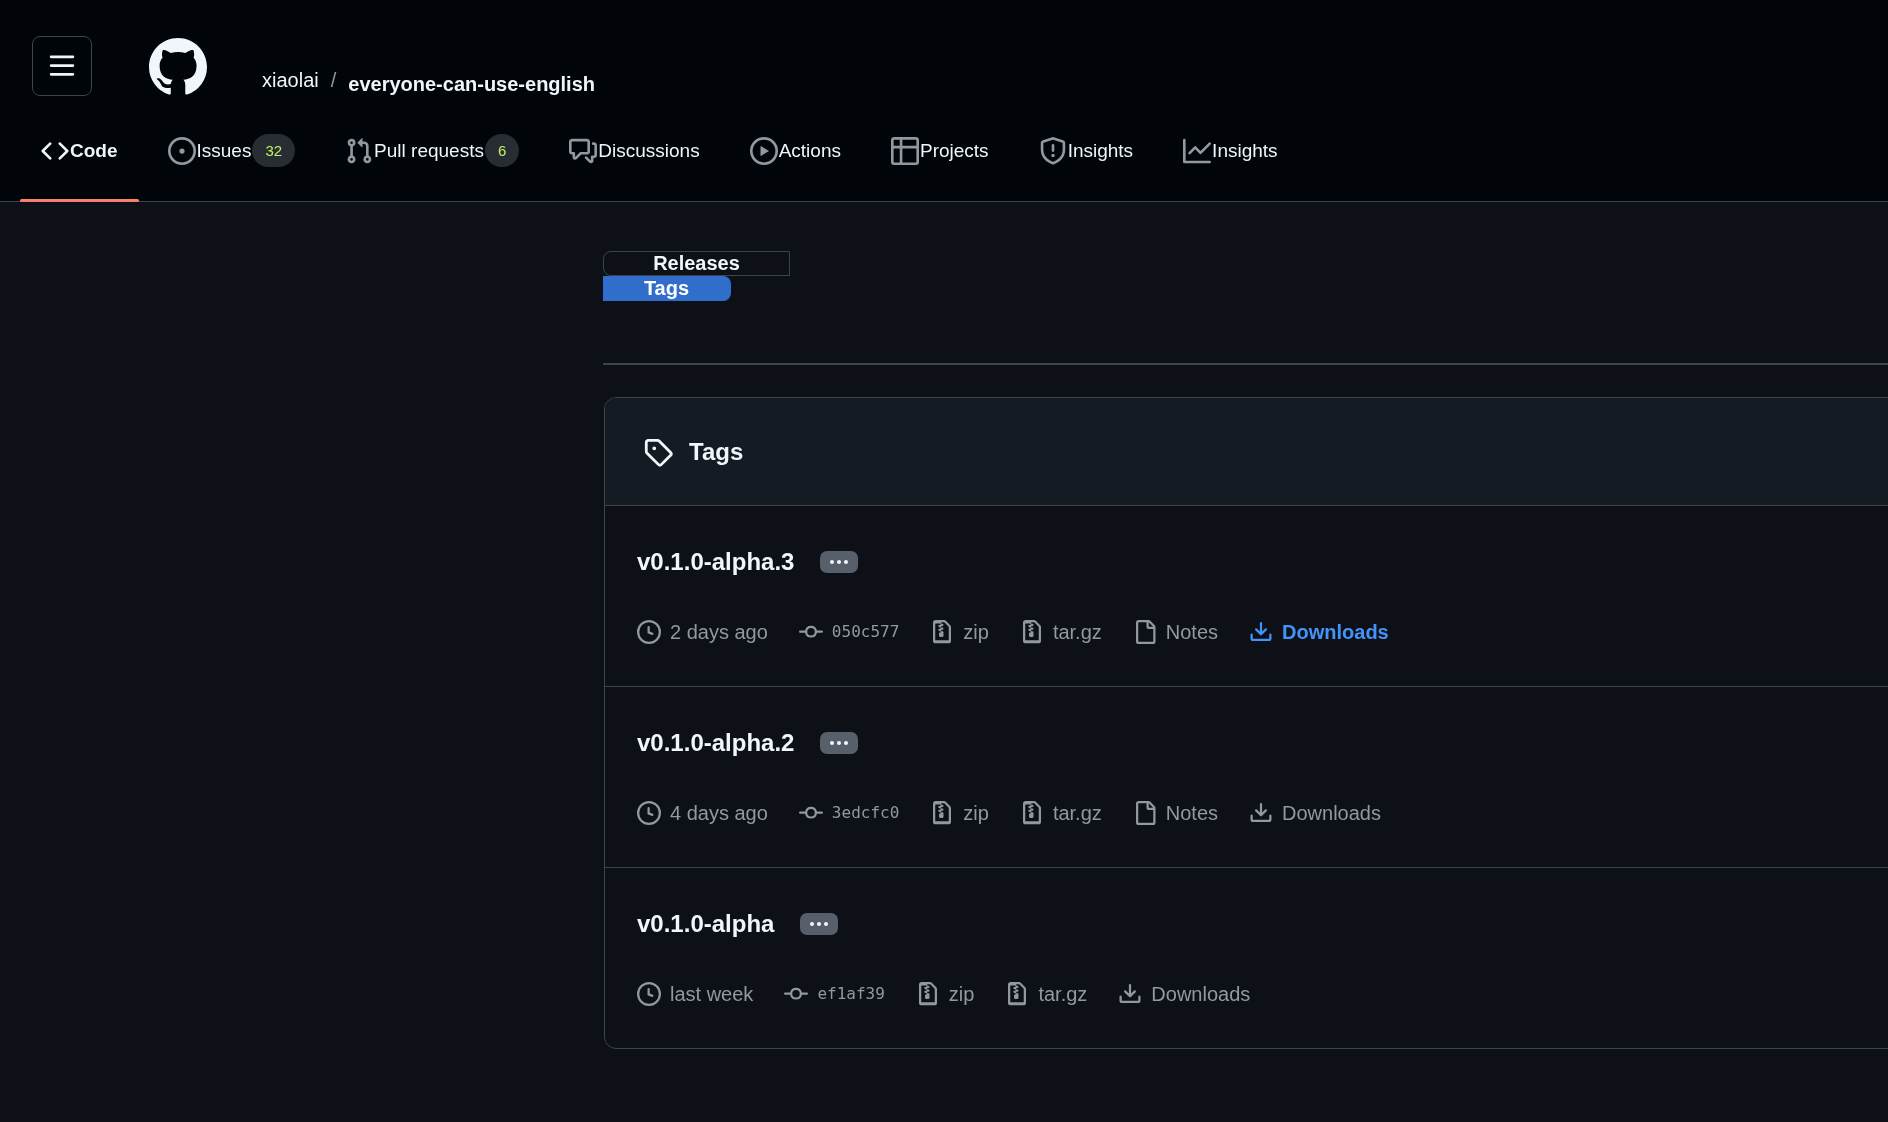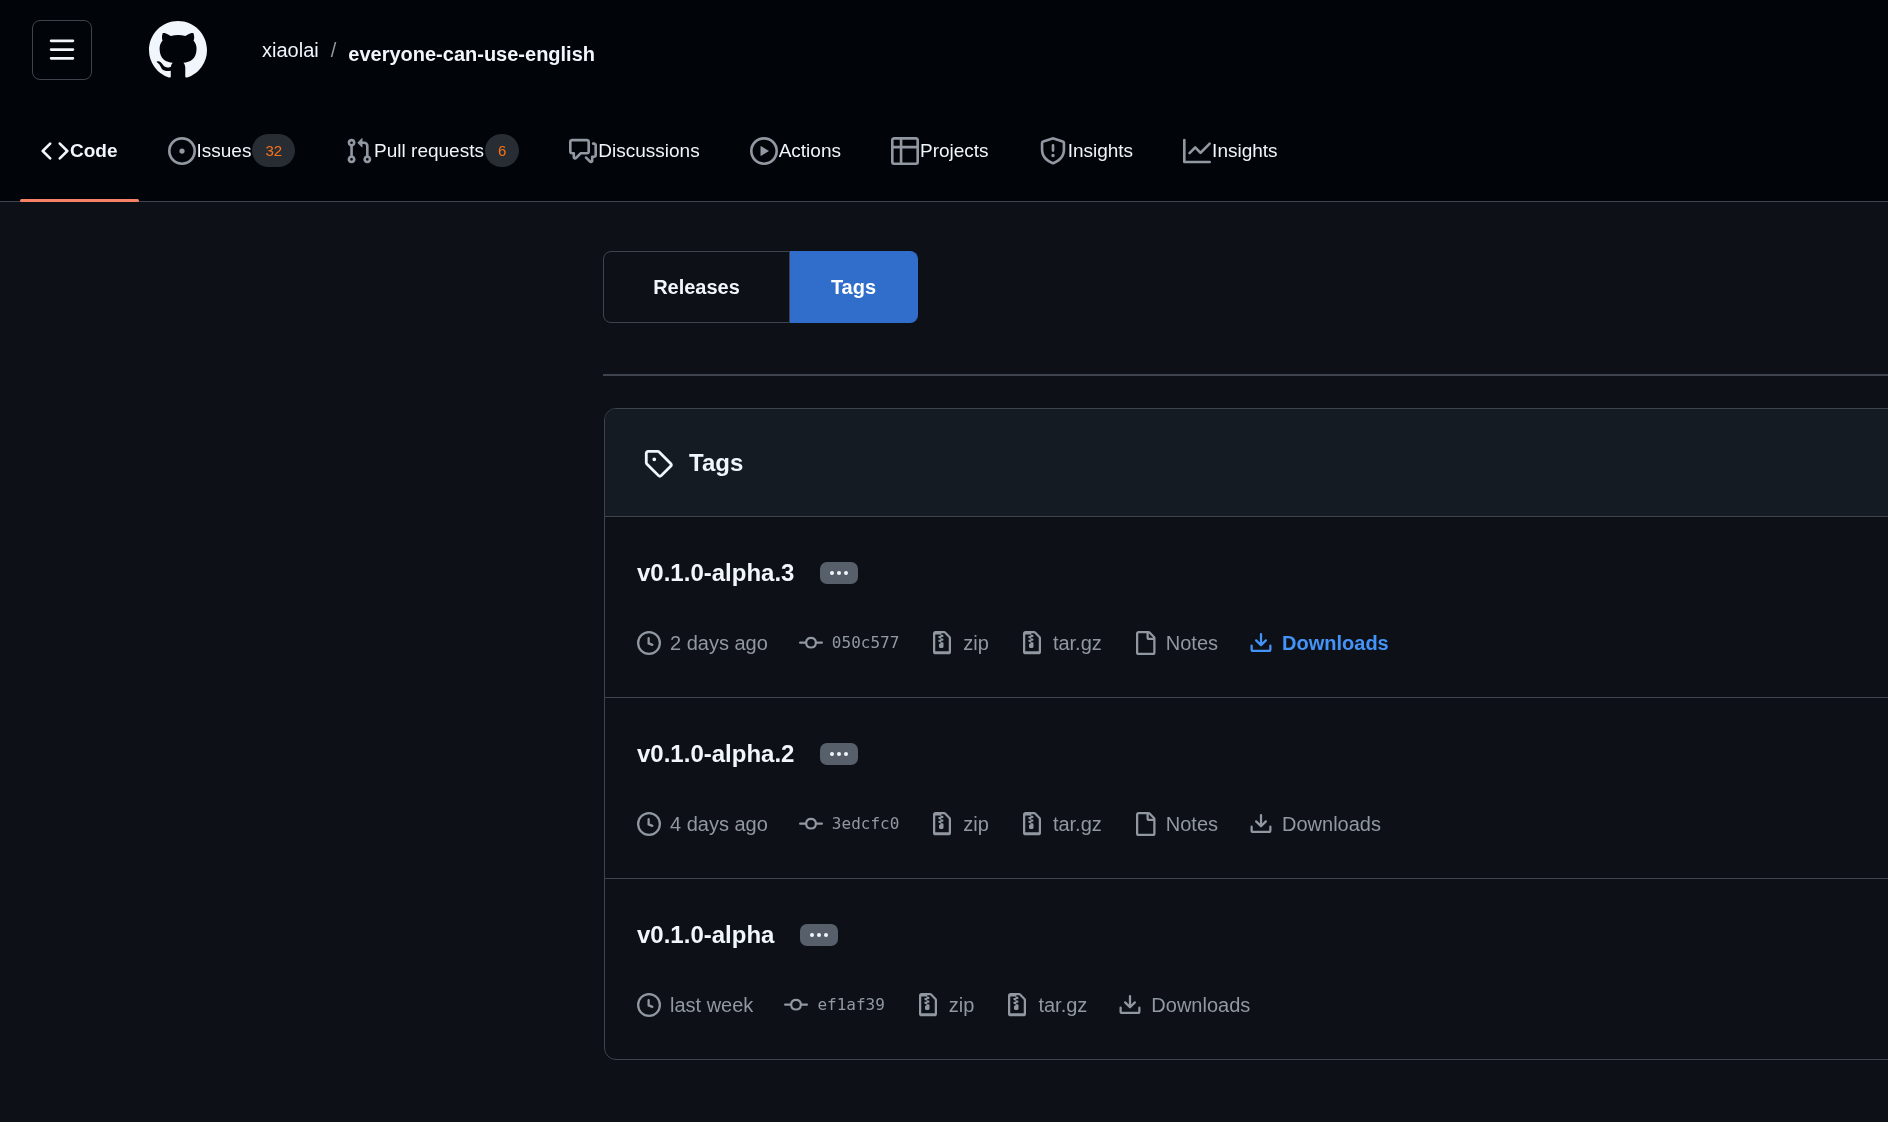--- a/index.html
+++ b/index.html
@@ -7,21 +7,21 @@
   body {
     background:#0d1117;
     font-family:"Liberation Sans", sans-serif;
     color:#f0f6fc;
     -webkit-font-smoothing:antialiased;
   }
   svg { display:block; }
 
   
   .app-header { background:#010409; border-bottom:1px solid #3d444d; }
-  .header-top { height:100px; display:flex; align-items:center; padding:12px 32px;gap:29px; }
+  .header-top { height:100px; display:flex; align-items:flex-end; padding:4px 32px;gap:29px; }
   .hamburger-btn {
     width:60px; height:60px; border:1px solid #3d444d; border-radius:8px;
     background:transparent; display:flex; align-items:center; justify-content:center;
     cursor:pointer; color:#f0f6fc;
   }
   .gh-logo { margin-left:28px; color:#f0f6fc; }
   .breadcrumb { margin-left:26px; font-size:20px; display:flex; align-items:center; white-space:nowrap; }
   .breadcrumb .owner { font-weight:400; color:#f0f6fc; cursor:pointer; }
   .breadcrumb .sep { color:#9198a1; margin:0 12px; font-weight:400; }
   .breadcrumb .repo { font-weight:600; color:#f0f6fc; cursor:pointer;margin-top:8px; }
@@ -33,28 +33,28 @@
     padding:0 25px; cursor:pointer; font-size:19px; color:#f0f6fc; white-space:nowrap;
   }
   .tab .t-icon { color:#9198a1; }
   .tab.active { font-weight:600; }
   .tab.active .t-icon { color:#f0f6fc; }
   .tab.active::after {
     content:""; position:absolute; left:4px; right:4px; bottom:-1px;
     height:3px; border-radius:3px; background:#f78166;
   }
   .counter {
-    background:rgba(101,108,118,.4); color:#f97316; font-size:15px; font-weight:500;
+    background:rgba(101,108,118,.4); color:#bef264; font-size:15px; font-weight:500;
     min-width:33px; height:33px; padding:8px 13px; border-radius:20px;
     display:flex; align-items:center; justify-content:center;
   }
 
   
   .main { position:relative; }
-  .toggle-group { display:flex; margin:49px 0 0 603px; height:72px; width:max-content; }
+  .toggle-group { display:flex; margin:49px 0 0 603px; height:61px; width:max-content;flex-direction:column; }
   .toggle-btn {
     display:flex; align-items:center; justify-content:center;
     font-size:20px; font-weight:600; cursor:pointer; color:#f0f6fc;
   }
   .toggle-btn.releases {
     width:187px; background:transparent; border:1px solid #3d444d;
     border-radius:8px 0 0 8px;
   }
   .toggle-btn.tags-sel {
     width:128px; background:#316dca; border:1px solid #316dca;

